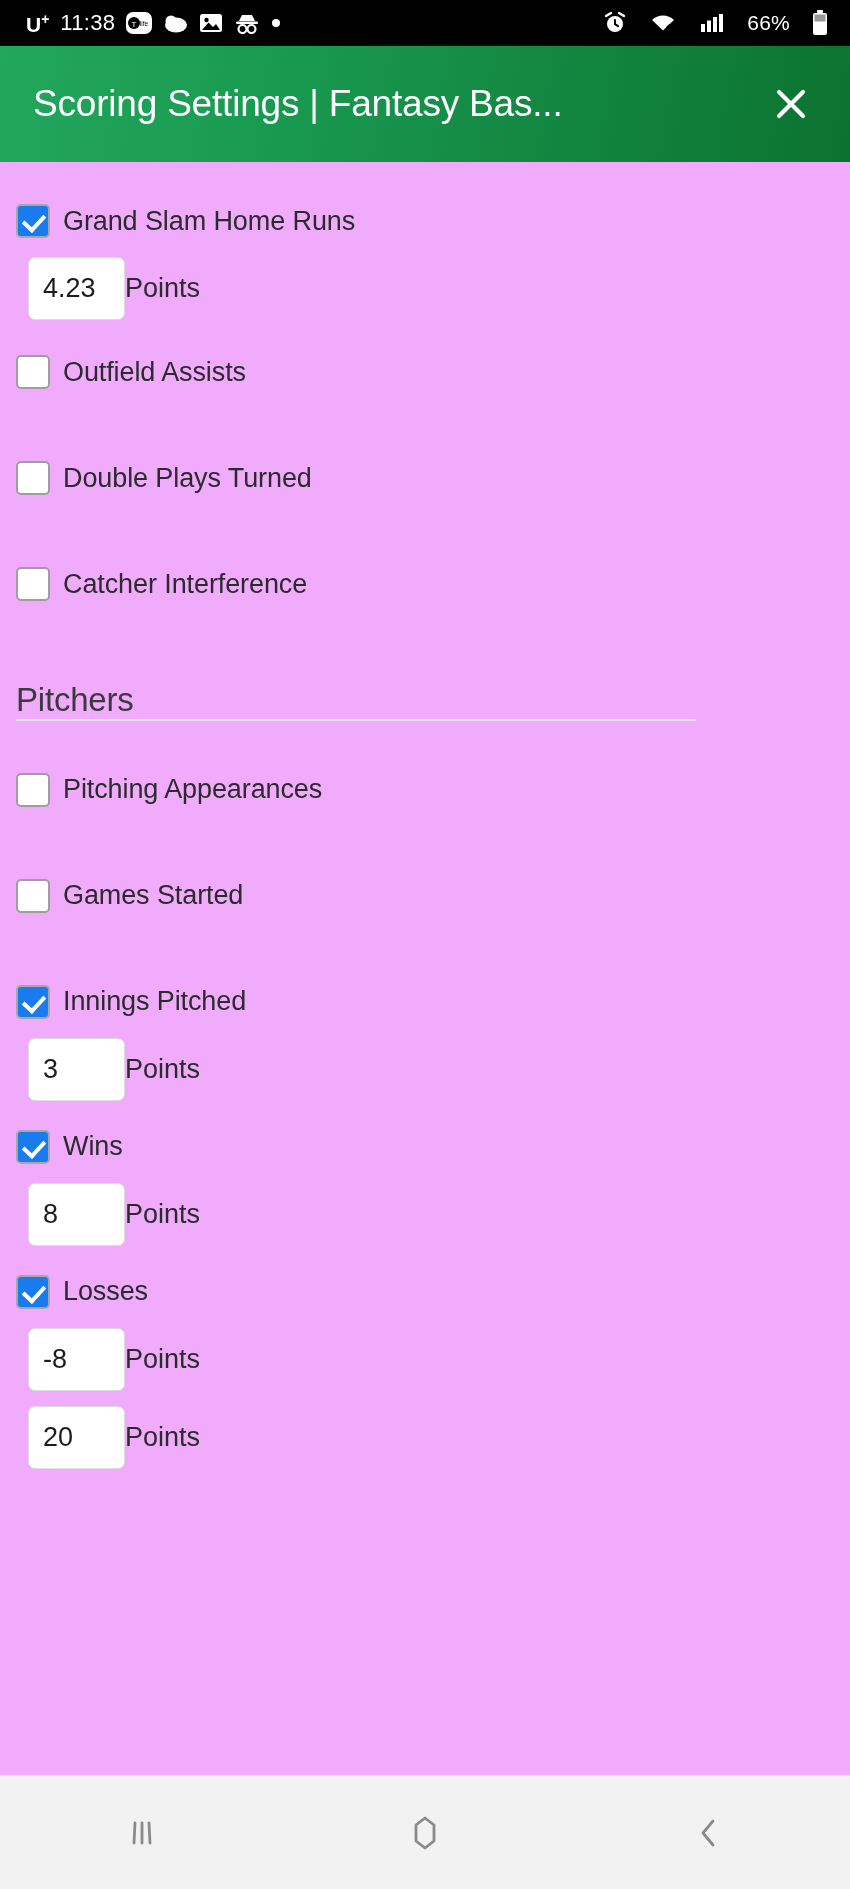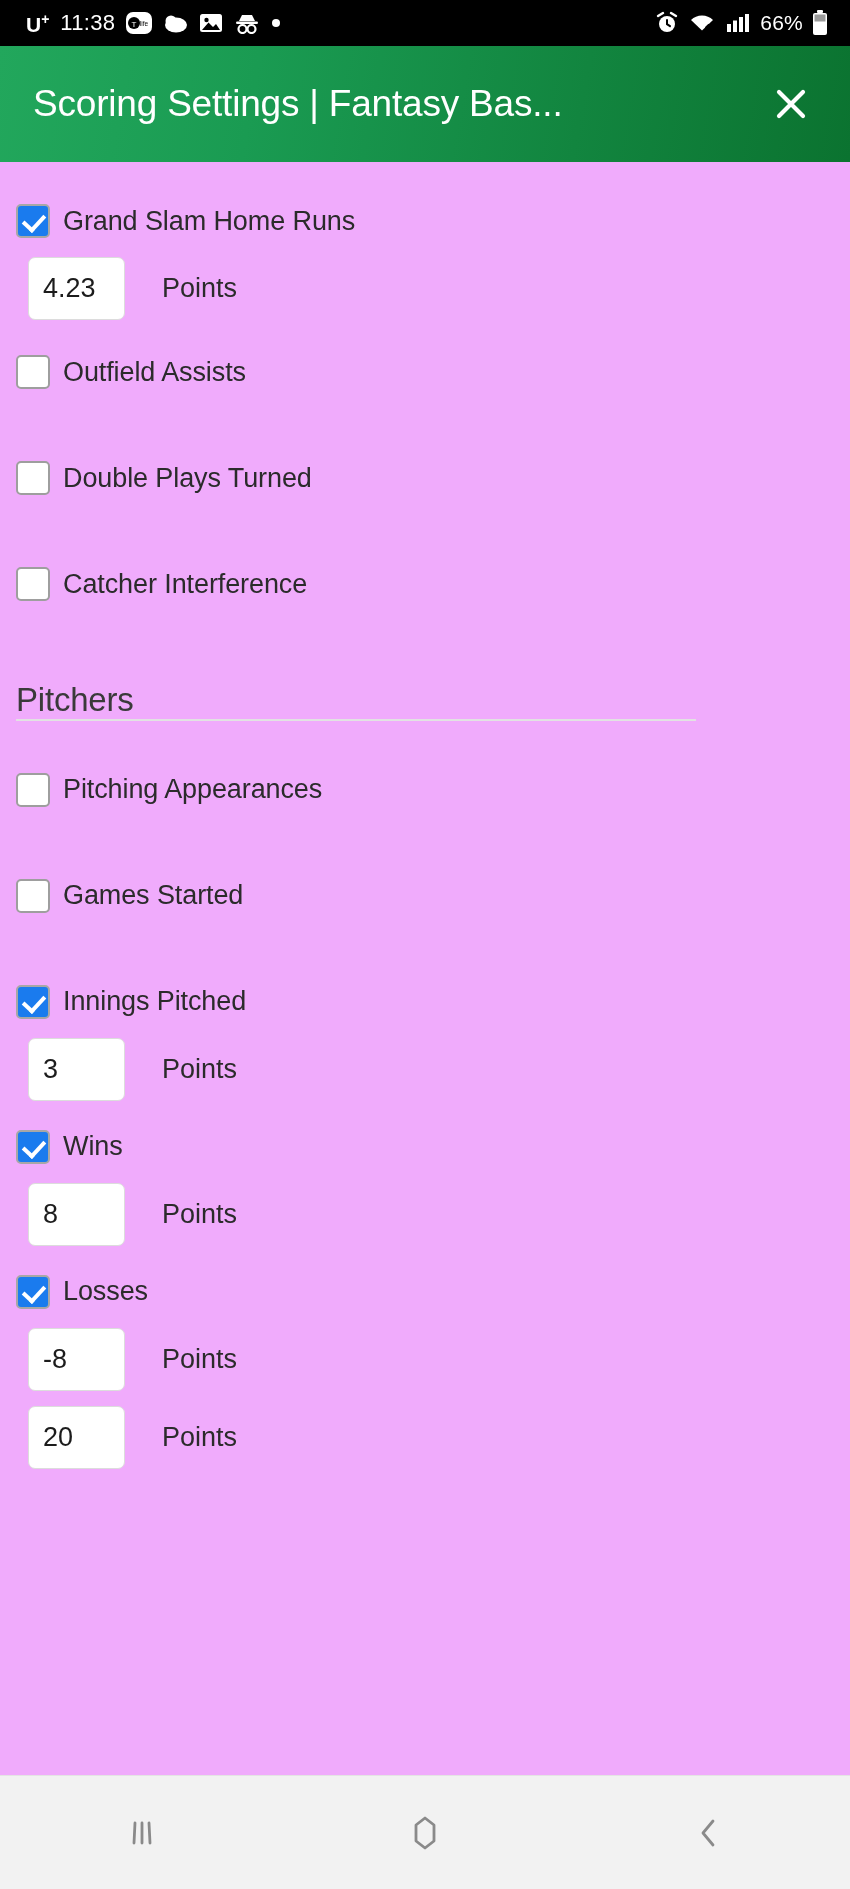--- a/index.html
+++ b/index.html
@@ -11,21 +11,21 @@
   }
   .phone { width:850px; height:1889px; position:relative; display:flex; flex-direction:column; background:#fff; }
 
   
   .statusbar {
     height:46px; background:#000000; flex:0 0 46px;
     display:flex; align-items:center; justify-content:space-between;
     padding:0 22px 0 26px; color:#ffffff;
   }
   .sb-left { display:flex; align-items:center; gap:11px; }
-  .sb-right { display:flex; align-items:center; gap:9px; }
+  .sb-right { display:flex; align-items:center; gap:22px; }
   .carrier { font-size:21px; font-weight:bold; letter-spacing:0; line-height:1; }
   .carrier sup { font-size:14px; vertical-align:super; }
   .clock { font-size:22px; font-weight:500; letter-spacing:0.3px; }
   .sb-icon { display:inline-flex; align-items:center; justify-content:center; }
   .battpct { font-size:21px; font-weight:500; letter-spacing:0.2px; }
 
   
   .appbar {
     flex:0 0 116px; height:116px;
     background:linear-gradient(100deg,#22a75c 0%,#1a9b52 30%,#12853f 68%,#0b7330 100%);
@@ -61,29 +61,29 @@
   .cbox.off { background:#ffffff; border:2px solid #9e9e9e; }
   .cbox.on  { background:#1a7bee; border:2px solid #a7a7a7; }
   .cbox.on::after {
     content:""; position:absolute; left:9px; top:4px;
     width:10px; height:17px; border:solid #ffffff;
     border-width:0 4px 4px 0; transform:rotate(43deg);
   }
   .row-label { font-size:27px; color:#2b2b2b; letter-spacing:-0.1px; white-space:nowrap; }
 
   .row-points {
-    display:flex; align-items:center; gap:16px; margin-top:15px; padding-left:12px;
+    display:flex; align-items:center; margin-top:15px; padding-left:12px;
   }
   .pt-input {
     width:97px; height:63px; border:1.6px solid #dcdcdc; border-radius:7px;
     background:#ffffff; font-size:27px; color:#1c1c1c;
     font-family:"Liberation Sans", sans-serif;
     padding:0 0 0 14px; outline:none;
   }
-  .pt-label { font-size:27px; color:#2b2b2b;margin-left:21px; }
+  .pt-label { font-size:27px; color:#2b2b2b; }
 
   .section-head { margin-top:76px; }
   .section-title {
     font-size:33px; color:#3a3a3a; font-weight:400; letter-spacing:-0.2px;
   }
   .section-rule { height:1.5px; background:#e2e2e2; width:680px; }
 
   
   .navbar {
     flex:0 0 114px; height:114px; background:#f2f2f2;

